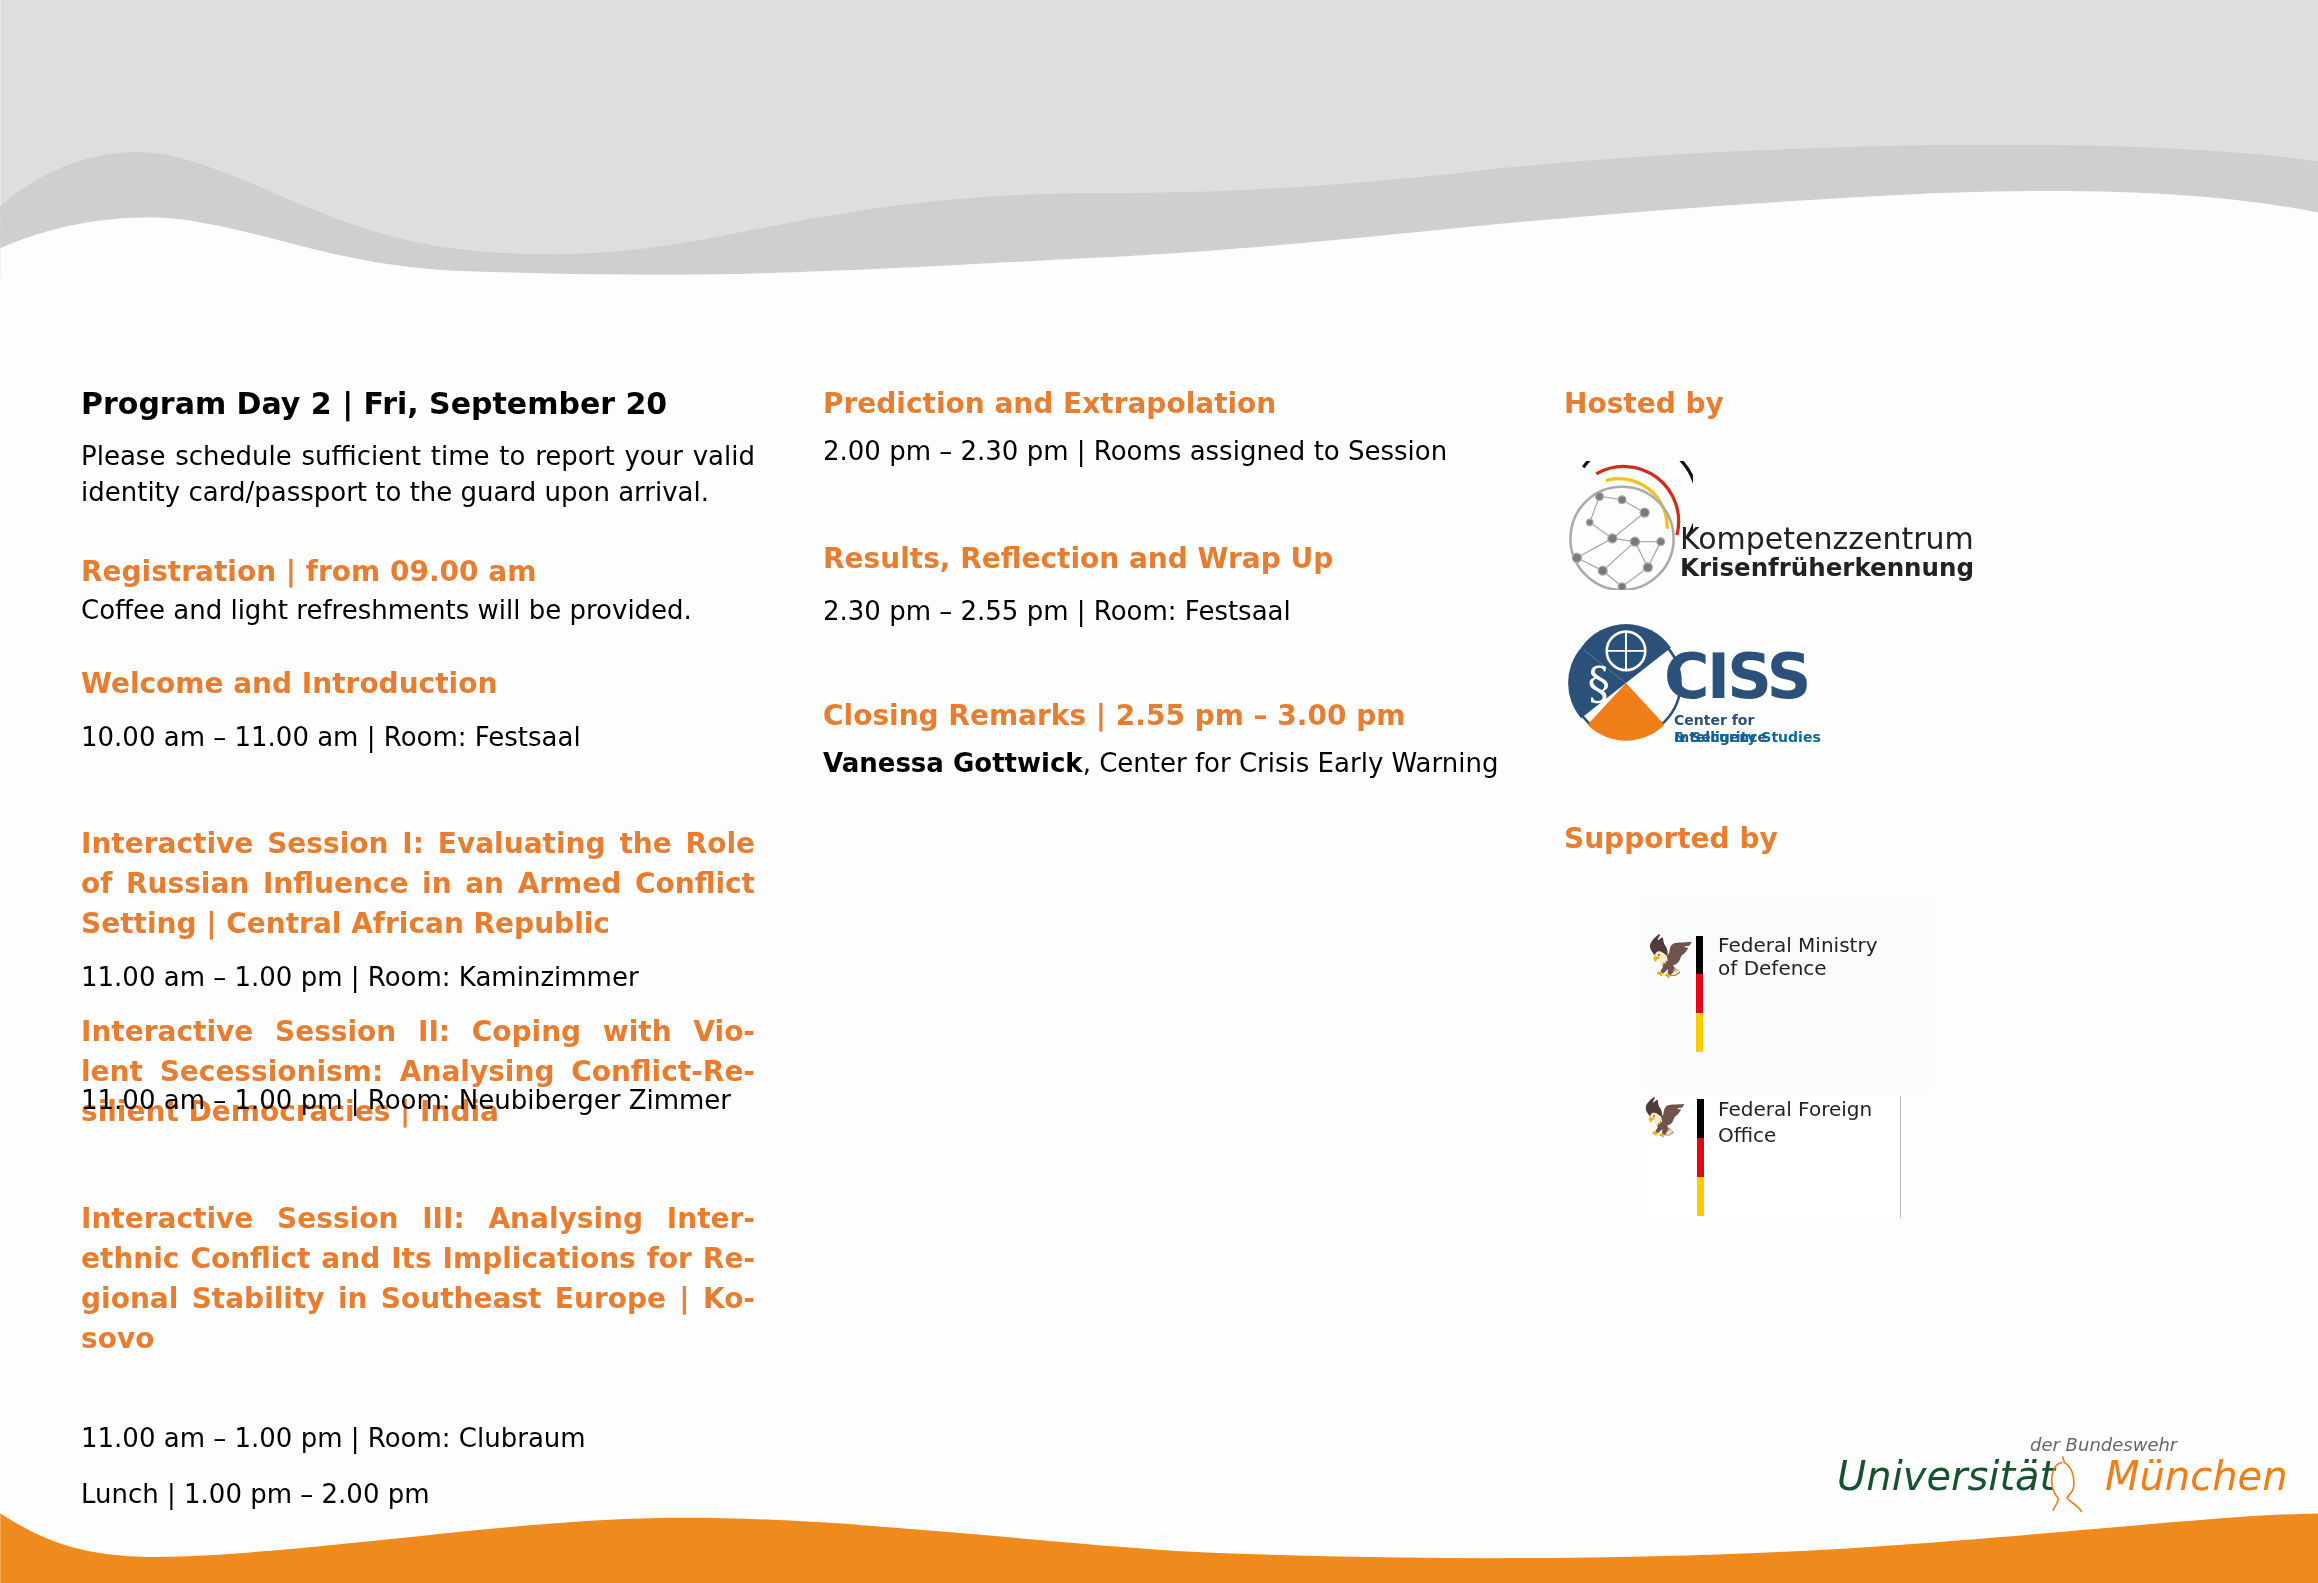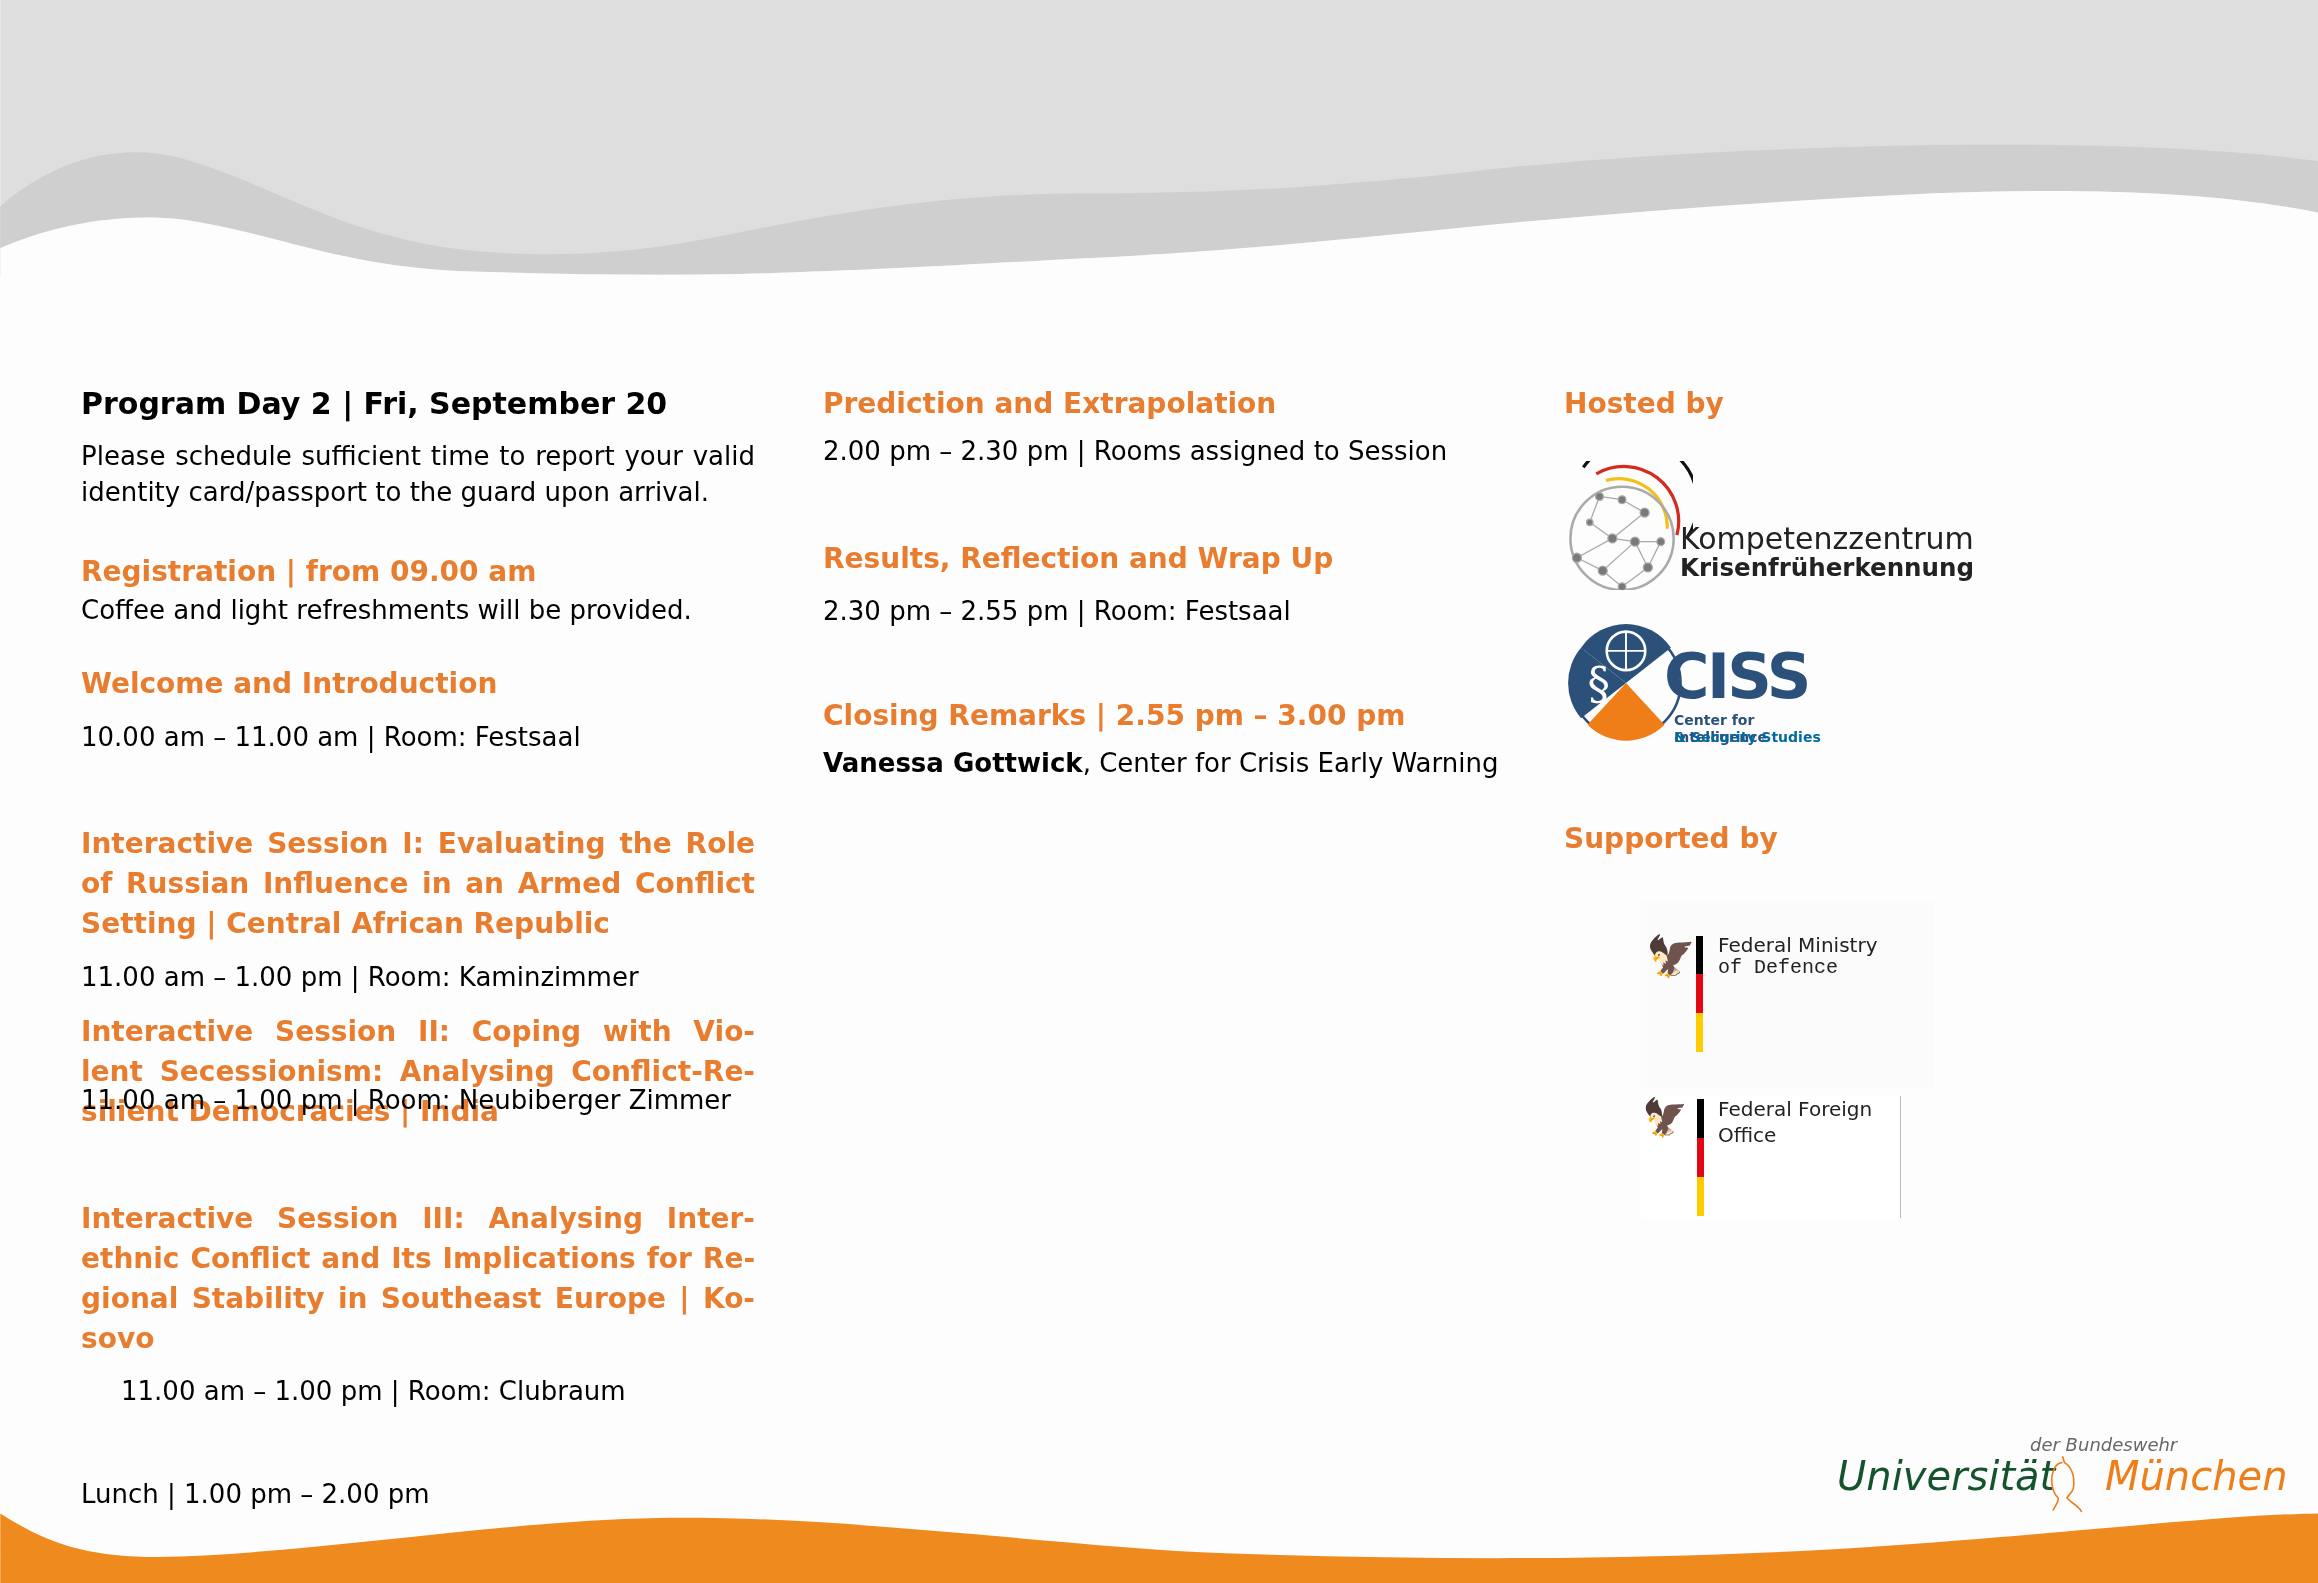--- a/index.html
+++ b/index.html
@@ -36,21 +36,21 @@
   <div class="h" style="left:81px; top:664px;">Welcome and Introduction</div>
   <div class="t" style="left:81px; top:719px;">10.00 am – 11.00 am | Room: Festsaal</div>
 
   <div class="h wrap" style="left:81px; top:824px; width:674px; line-height:40px;">Interactive Session I: Evaluating the Role of Russian Influence in an Armed Conflict Setting | Central African Republic</div>
   <div class="t" style="left:81px; top:959px;">11.00 am – 1.00 pm | Room: Kaminzimmer</div>
 
   <div class="h wrap" style="left:81px; top:1012px; width:674px; line-height:40px;">Interactive Session II: Coping with Vio-lent Secessionism: Analysing Conflict-Re-silient Democracies | India</div>
   <div class="t" style="left:81px; top:1082px;">11.00 am – 1.00 pm | Room: Neubiberger Zimmer</div>
 
   <div class="h wrap" style="left:81px; top:1199px; width:674px; line-height:40px;">Interactive Session III: Analysing Inter-ethnic Conflict and Its Implications for Re-gional Stability in Southeast Europe | Ko-sovo</div>
-  <div class="t" style="left:81px; top:1373px;margin-left:40px;">11.00 am – 1.00 pm | Room: Clubraum</div>
+  <div class="t" style="left:81px; top:1420px;">11.00 am – 1.00 pm | Room: Clubraum</div>
 
   <div class="t" style="left:81px; top:1476px;">Lunch | 1.00 pm – 2.00 pm</div>
 </div>
 
 <div class="col">
   <div class="h" style="left:823px; top:384px;">Prediction and Extrapolation</div>
   <div class="t" style="left:823px; top:433px;">2.00 pm – 2.30 pm | Rooms assigned to Session</div>
 
   <div class="h" style="left:823px; top:539px;">Results, Reflection and Wrap Up</div>
   <div class="t" style="left:823px; top:593px;">2.30 pm – 2.55 pm | Room: Festsaal</div>
@@ -117,21 +117,21 @@
   </div>
 
   <div class="h" style="left:1564px; top:819px;">Supported by</div>
 
   <div class="logo" style="left:1641px; top:902px; width:293px; height:187px; background:#fbfbfb;">
     <div style="position:absolute; left:5.2px; top:32px; font-size:40px; line-height:45px;">🦅</div>
     <div style="position:absolute; left:55px; top:34px; width:7px; height:39px; background:#000;"></div>
     <div style="position:absolute; left:55px; top:72px; width:7px; height:39px; background:#e30613;"></div>
     <div style="position:absolute; left:55px; top:111px; width:7px; height:39px; background:#ffcc00;"></div>
     <div style="position:absolute; left:77px; top:31px; font-size:20px; color:#222; line-height:24.5px;">Federal Ministry</div>
-    <div style="position:absolute; left:77px; top:54px; font-size:20px; color:#222; line-height:24.5px;font-family:Liberation Mono, monospace;">of Defence</div>
+    <div style="position:absolute; left:77px; top:54px; font-size:20px; color:#222; line-height:24.5px;">of Defence</div>
   </div>
 
   <div class="logo" style="left:1641px; top:1096px; width:259px; height:122px; background:#fff; border-right:0.6px solid #bbb;">
     <div style="position:absolute; left:1.3px; top:1.3px; font-size:37px; line-height:41px;">🦅</div>
     <div style="position:absolute; left:56px; top:3.2px; width:7px; height:39px; background:#000;"></div>
     <div style="position:absolute; left:56px; top:42px; width:7px; height:39px; background:#e30613;"></div>
     <div style="position:absolute; left:56px; top:81px; width:7px; height:39px; background:#ffcc00;"></div>
     <div style="position:absolute; left:77px; top:0px; font-size:20px; color:#222; line-height:26px;">Federal Foreign Office</div>
   </div>
 </div>

